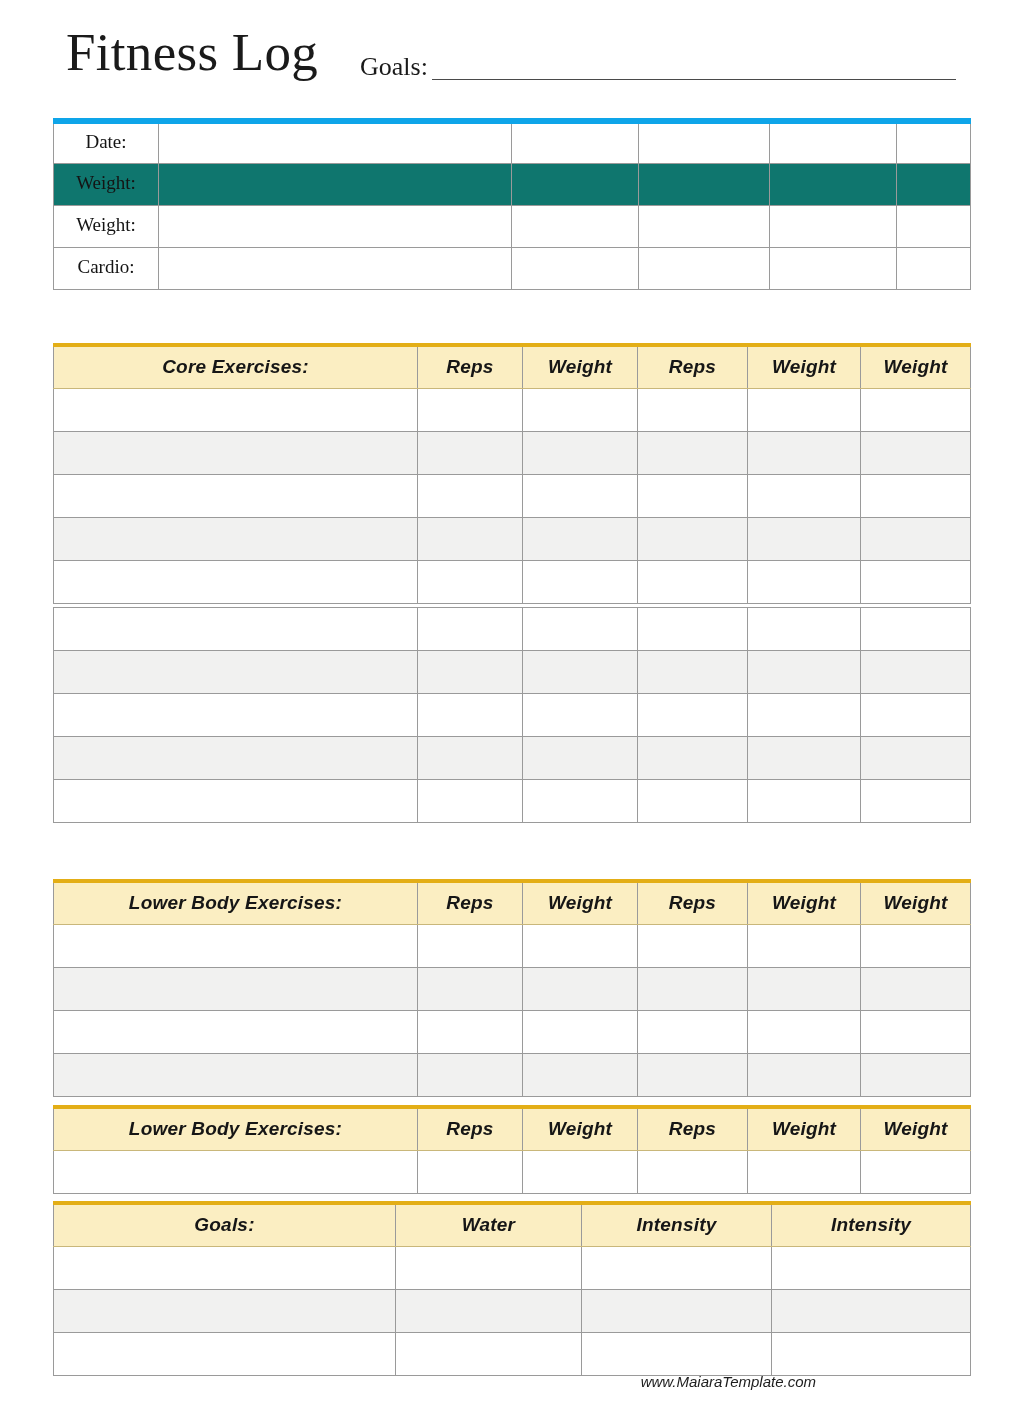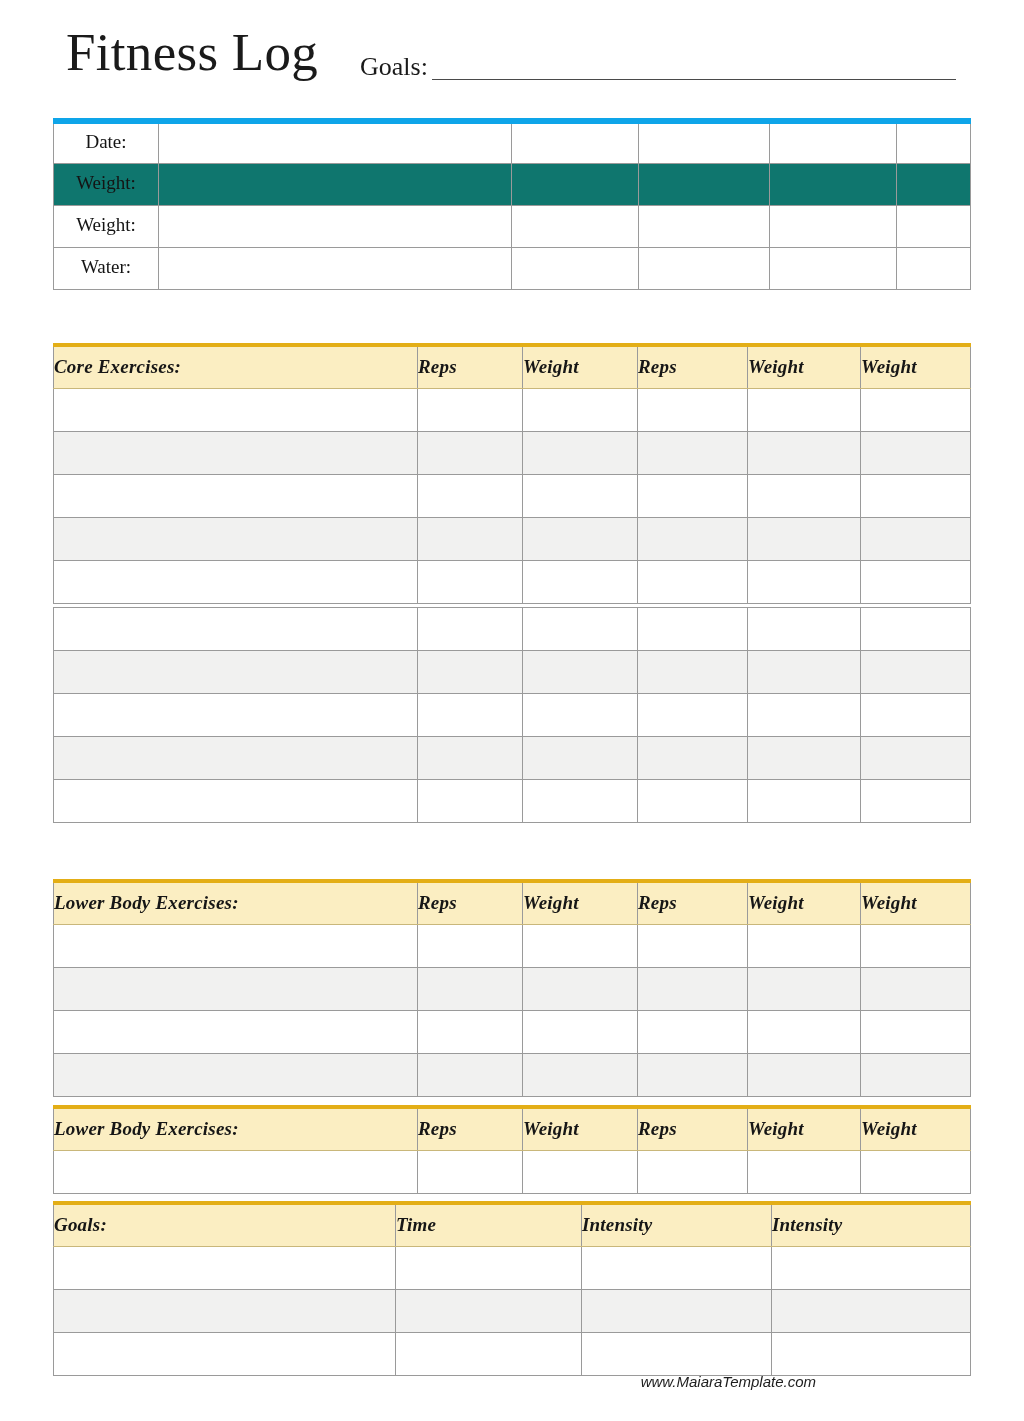--- a/index.html
+++ b/index.html
@@ -114,25 +114,26 @@
     background: #ffffff;
   }
   .section tr.alt td {
     background: #f1f1f0;
   }
   .section tr.hdr td {
     background: #fbeec2;
     border-top: 4px solid #e3ae16;
     border-bottom: 1px solid #c9b77a;
     height: 43px;
-    font-family: Liberation Serif, serif;
+    font-family: Liberation Sans, sans-serif;
     font-style: italic;
     font-weight: bold;
     font-size: 19px;
     color: #161616;
+    text-align: center;
     vertical-align: middle;
     letter-spacing: 0.2px;
     margin-left: 19px;
   }
   .section tr.body-row td {
     height: 43px;
   }
 
   
   #footer {
@@ -188,21 +189,21 @@
       </tr>
       <tr>
         <td class="lbl">Weight:</td>
         <td></td>
         <td></td>
         <td></td>
         <td></td>
         <td></td>
       </tr>
       <tr>
-        <td class="lbl">Water:</td>
+        <td class="lbl">Cardio:</td>
         <td></td>
         <td></td>
         <td></td>
         <td></td>
         <td></td>
       </tr>
     </tbody>
 </table>
 
 <div id="sections-host">
@@ -412,21 +413,21 @@
     <table>
       <colgroup>
         <col style="width: 342px;">
         <col style="width: 186px;">
         <col style="width: 190px;">
         <col style="width: 199px;">
       </colgroup>
       <tbody>
         <tr class="hdr">
           <td>Goals:</td>
-          <td>Time</td>
+          <td>Water</td>
           <td>Intensity</td>
           <td>Intensity</td>
         </tr>
         <tr class="body-row">
           <td></td>
           <td></td>
           <td></td>
           <td></td>
         </tr>
         <tr class="body-row alt">

